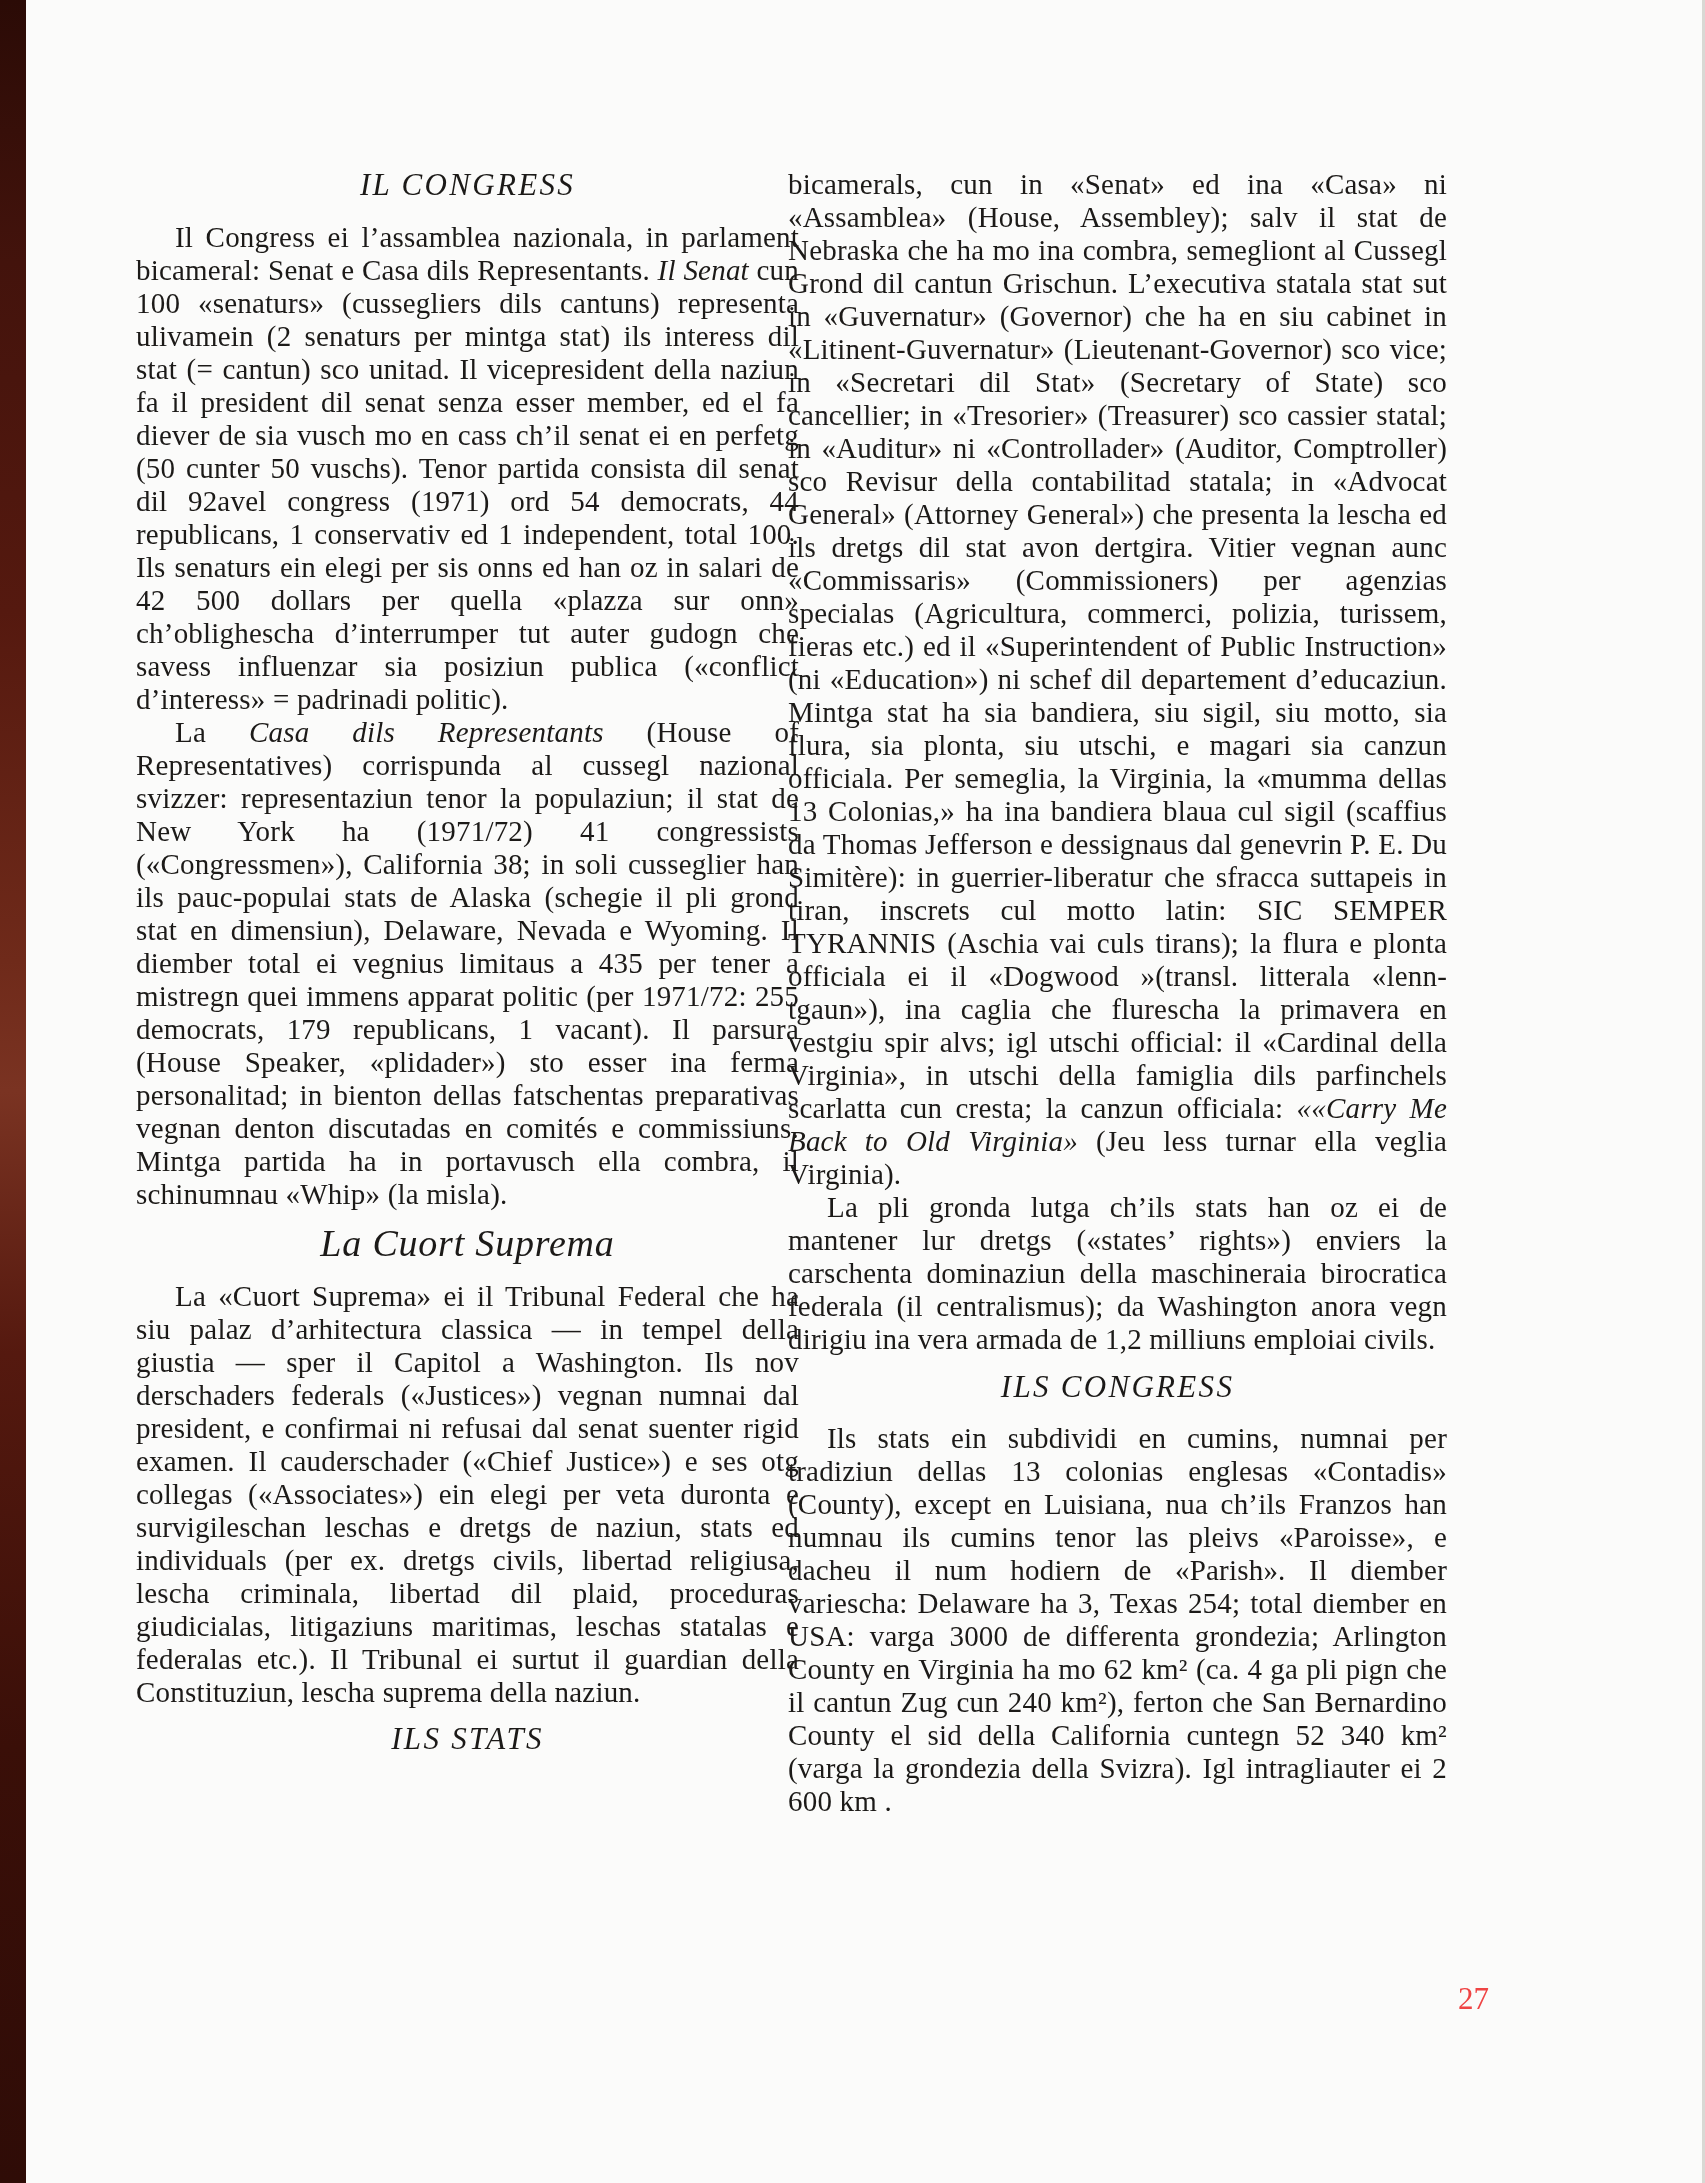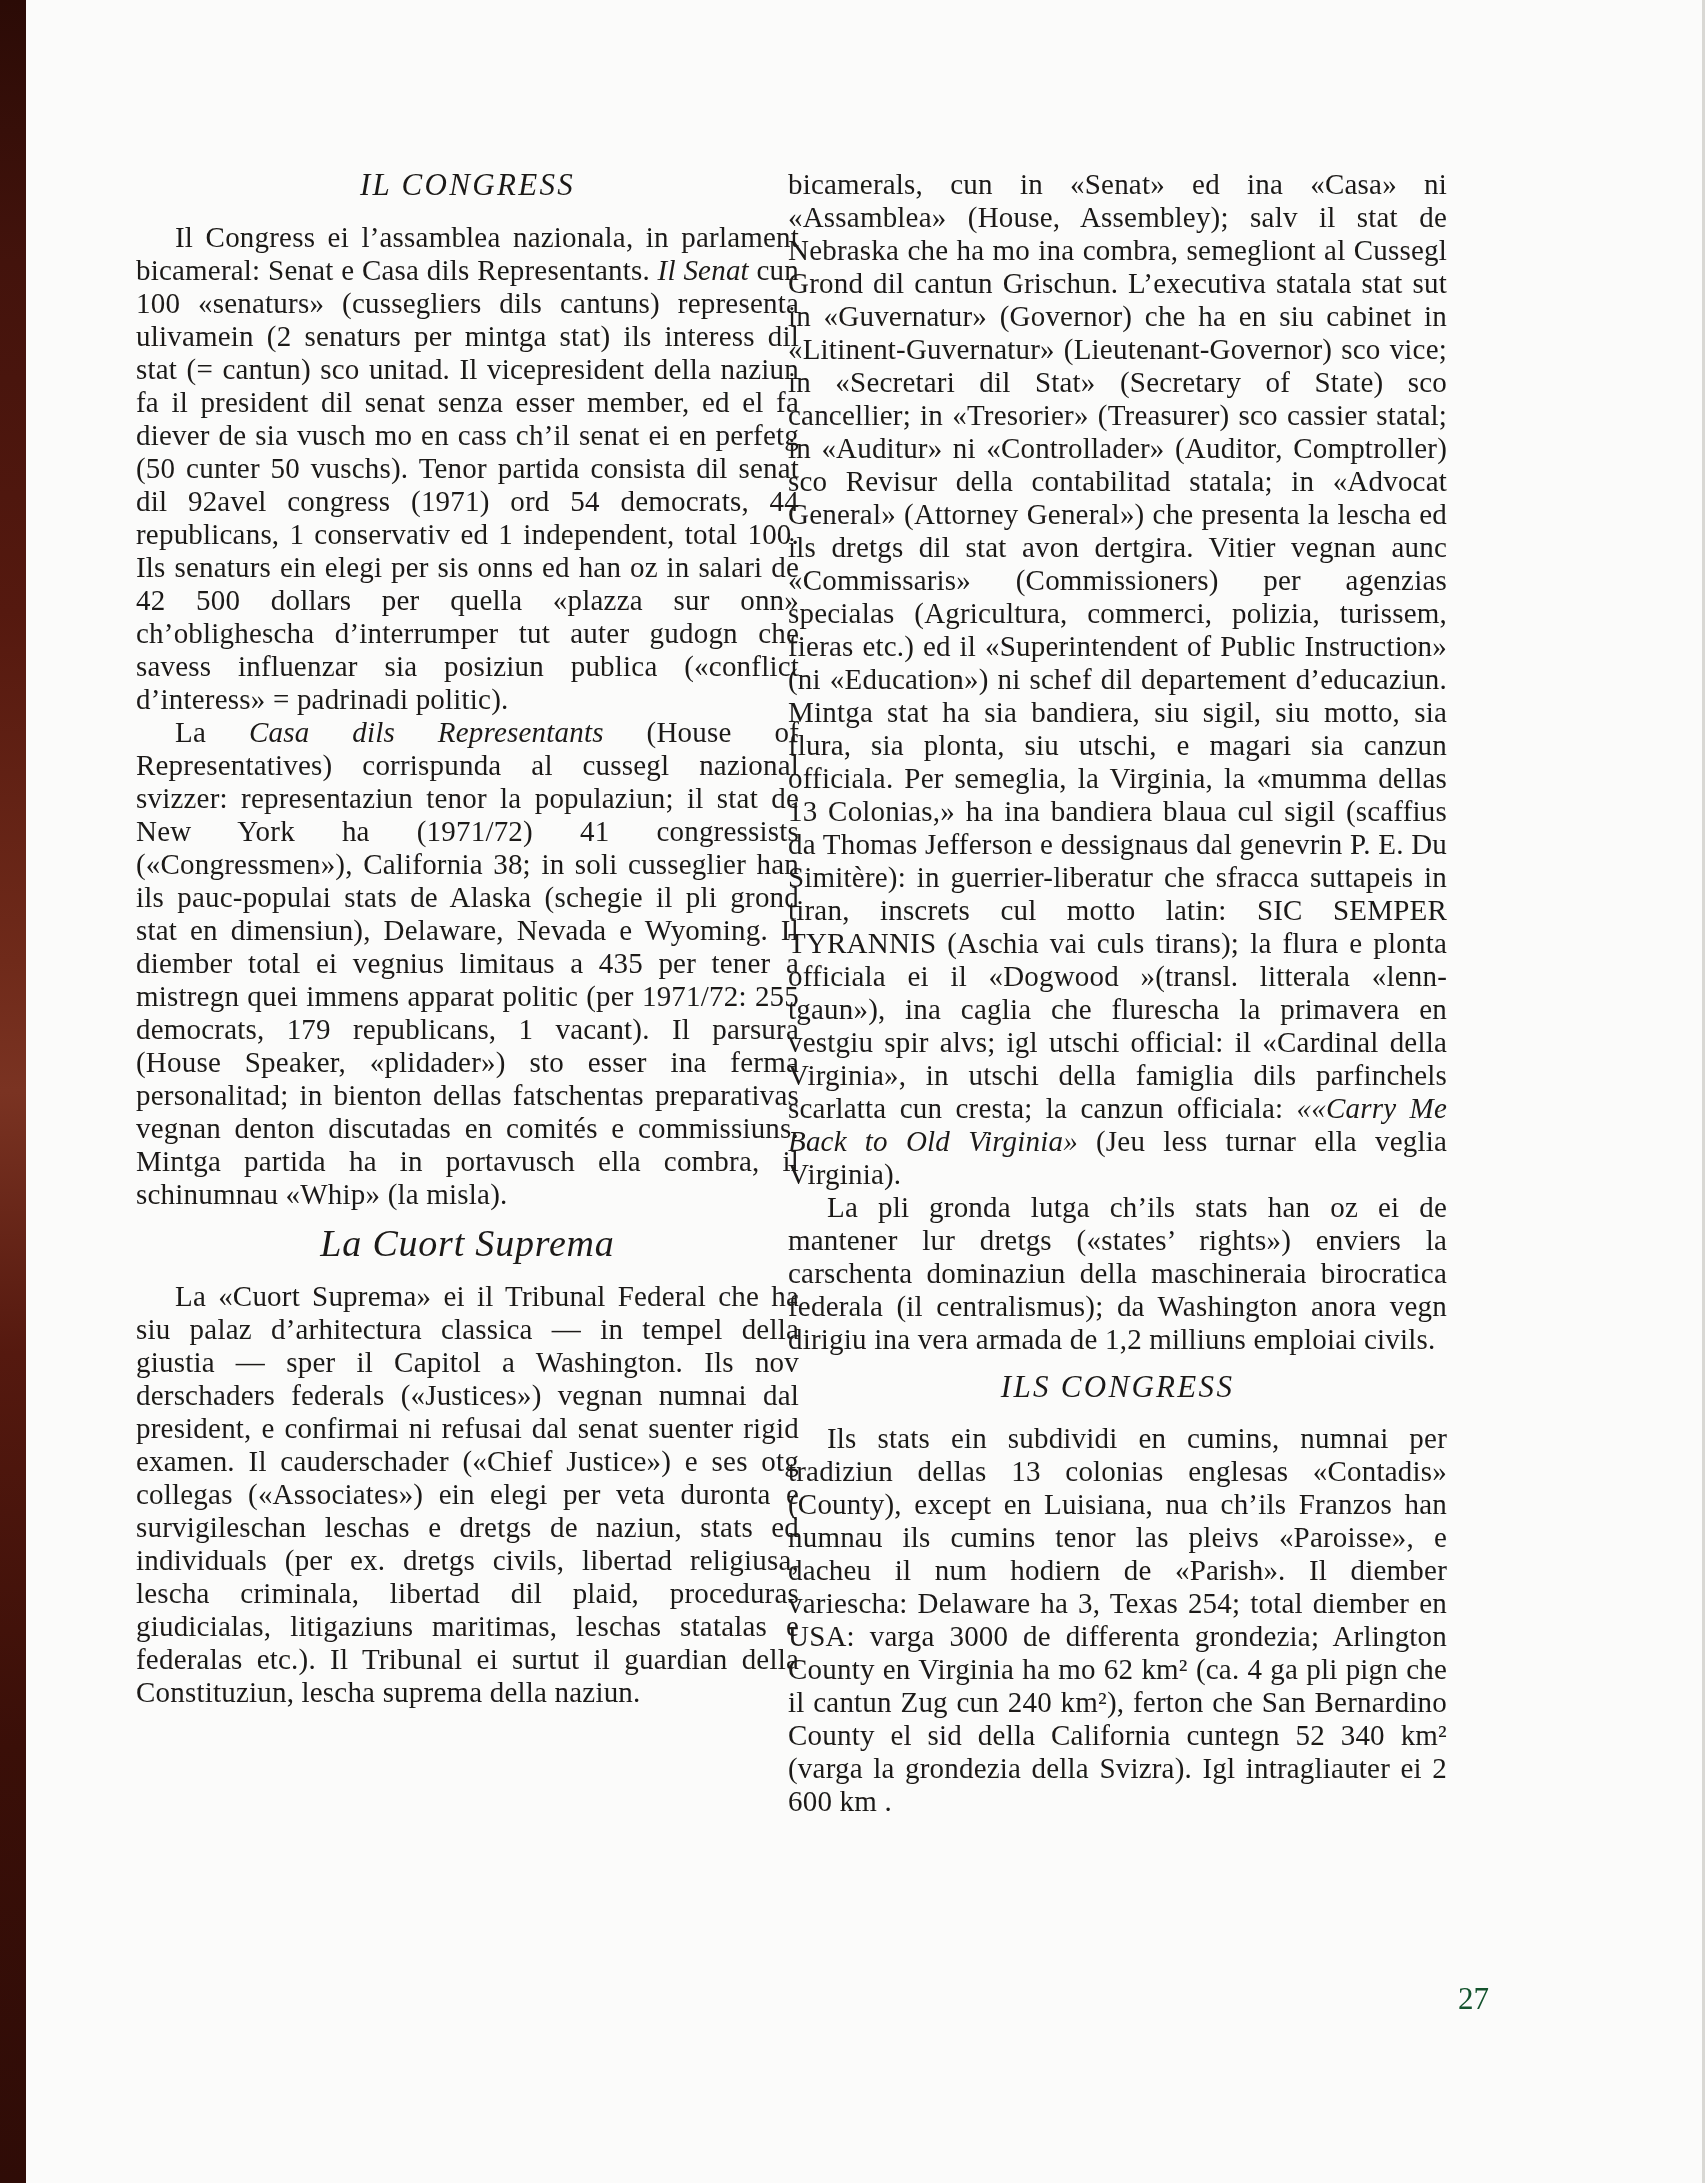--- a/index.html
+++ b/index.html
@@ -59,36 +59,37 @@
   }
   .para { margin: 0; }
   .para.indent { text-indent: 39px; }
   .para .em { font-style: italic; }
 
   #page-number {
     position: absolute;
     left: 1458px;
     top: 1981px;
     font-size: 31px;
-    color: #14532d;
+    color: #ef4444;
   }
 </style>
 </head>
 <body>
 
 <div id="page">
   <div id="binding-strip"></div>
   <div id="scan-edge-right"></div>
 
   <div id="left-column" class="column">
       <div class="heading-caps first">IL CONGRESS</div>
       <p class="para indent"><span>Il Congress ei l’assamblea nazionala, in parlament bicameral: Senat e Casa dils Representants. </span><span class="em">Il Senat</span><span> cun 100 «senaturs» (cussegliers dils cantuns) representa ulivamein (2 senaturs per mintga stat) ils interess dil stat (= cantun) sco unitad. Il vicepresident della naziun fa il president dil senat senza esser member, ed el fa diever de sia vusch mo en cass ch’il senat ei en perfetg (50 cunter 50 vuschs). Tenor partida consista dil senat dil 92avel congress (1971) ord 54 democrats, 44 republicans, 1 conservativ ed 1 independent, total 100. Ils senaturs ein elegi per sis onns ed han oz in salari de 42 500 dollars per quella «plazza sur onn» ch’oblighescha d’interrumper tut auter gudogn che savess influenzar sia posiziun publica («conflict d’interess» = padrinadi politic).</span></p>
       <p class="para indent"><span>La </span><span class="em">Casa dils Representants</span><span> (House of Representatives) corrispunda al cussegl nazional svizzer: representaziun tenor la populaziun; il stat de New York ha (1971/72) 41 congressists («Congressmen»), California 38; in soli cusseglier han ils pauc-populai stats de Alaska (schegie il pli grond stat en dimensiun), Delaware, Nevada e Wyoming. Il diember total ei vegnius limitaus a 435 per tener a mistregn quei immens apparat politic (per 1971/72: 255 democrats, 179 republicans, 1 vacant). Il parsura (House Speaker, «plidader») sto esser ina ferma personalitad; in bienton dellas fatschentas preparativas vegnan denton discutadas en comités e commissiuns. Mintga partida ha in portavusch ella combra, il schinumnau «Whip» (la misla).</span></p>
       <div class="heading-sub">La Cuort Suprema</div>
       <p class="para indent"><span>La «Cuort Suprema» ei il Tribunal Federal che ha siu palaz d’arhitectura classica — in tempel della giustia — sper il Capitol a Washington. Ils nov derschaders federals («Justices») vegnan numnai dal president, e confirmai ni refusai dal senat suenter rigid examen. Il cauderschader («Chief Justice») e ses otg collegas («Associates») ein elegi per veta duronta e survigileschan leschas e dretgs de naziun, stats ed individuals (per ex. dretgs civils, libertad religiusa, lescha criminala, libertad dil plaid, proceduras giudicialas, litigaziuns maritimas, leschas statalas e federalas etc.). Il Tribunal ei surtut il guardian della Constituziun, lescha suprema della naziun.</span></p>
+      <div class="heading-caps">ILS STATS</div>
     </div>
   <div id="right-column" class="column">
       <p class="para"><span>bicamerals, cun in «Senat» ed ina «Casa» ni «Assamblea» (House, Assembley); salv il stat de Nebraska che ha mo ina combra, semegliont al Cussegl Grond dil cantun Grischun. L’executiva statala stat sut in «Guvernatur» (Governor) che ha en siu cabinet in «Litinent-Guvernatur» (Lieutenant-Governor) sco vice; in «Secretari dil Stat» (Secretary of State) sco cancellier; in «Tresorier» (Treasurer) sco cassier statal; in «Auditur» ni «Controllader» (Auditor, Comptroller) sco Revisur della contabilitad statala; in «Advocat General» (Attorney General») che presenta la lescha ed ils dretgs dil stat avon dertgira. Vitier vegnan aunc «Commissaris» (Commissioners) per agenzias specialas (Agricultura, commerci, polizia, turissem, fieras etc.) ed il «Superintendent of Public Instruction» (ni «Education») ni schef dil departement d’educaziun. Mintga stat ha sia bandiera, siu sigil, siu motto, sia flura, sia plonta, siu utschi, e magari sia canzun officiala. Per semeglia, la Virginia, la «mumma dellas 13 Colonias,» ha ina bandiera blaua cul sigil (scaffius da Thomas Jefferson e dessignaus dal genevrin P. E. Du Simitère): in guerrier-liberatur che sfracca suttapeis in tiran, inscrets cul motto latin: SIC SEMPER TYRANNIS (Aschia vai culs tirans); la flura e plonta officiala ei il «Dogwood »(transl. litterala «lenn-tgaun»), ina caglia che flurescha la primavera en vestgiu spir alvs; igl utschi official: il «Cardinal della Virginia», in utschi della famiglia dils parfinchels scarlatta cun cresta; la canzun officiala: </span><span class="em">««Carry Me Back to Old Virginia»</span><span> (Jeu less turnar ella veglia Virginia).</span></p>
       <p class="para indent"><span>La pli gronda lutga ch’ils stats han oz ei de mantener lur dretgs («states’ rights») enviers la carschenta dominaziun della maschineraia birocratica federala (il centralismus); da Washington anora vegn dirigiu ina vera armada de 1,2 milliuns emploiai civils.</span></p>
       <div class="heading-caps">ILS CONGRESS</div>
       <p class="para indent"><span>Ils stats ein subdividi en cumins, numnai per tradiziun dellas 13 colonias englesas «Contadis» (County), except en Luisiana, nua ch’ils Franzos han numnau ils cumins tenor las pleivs «Paroisse», e dacheu il num hodiern de «Parish». Il diember variescha: Delaware ha 3, Texas 254; total diember en USA: varga 3000 de differenta grondezia; Arlington County en Virginia ha mo 62 km² (ca. 4 ga pli pign che il cantun Zug cun 240 km²), ferton che San Bernardino County el sid della California cuntegn 52 340 km² (varga la grondezia della Svizra). Igl intragliauter ei 2 600 km .</span></p>
     </div>
 
   <div id="page-number">27</div>
 </div>

